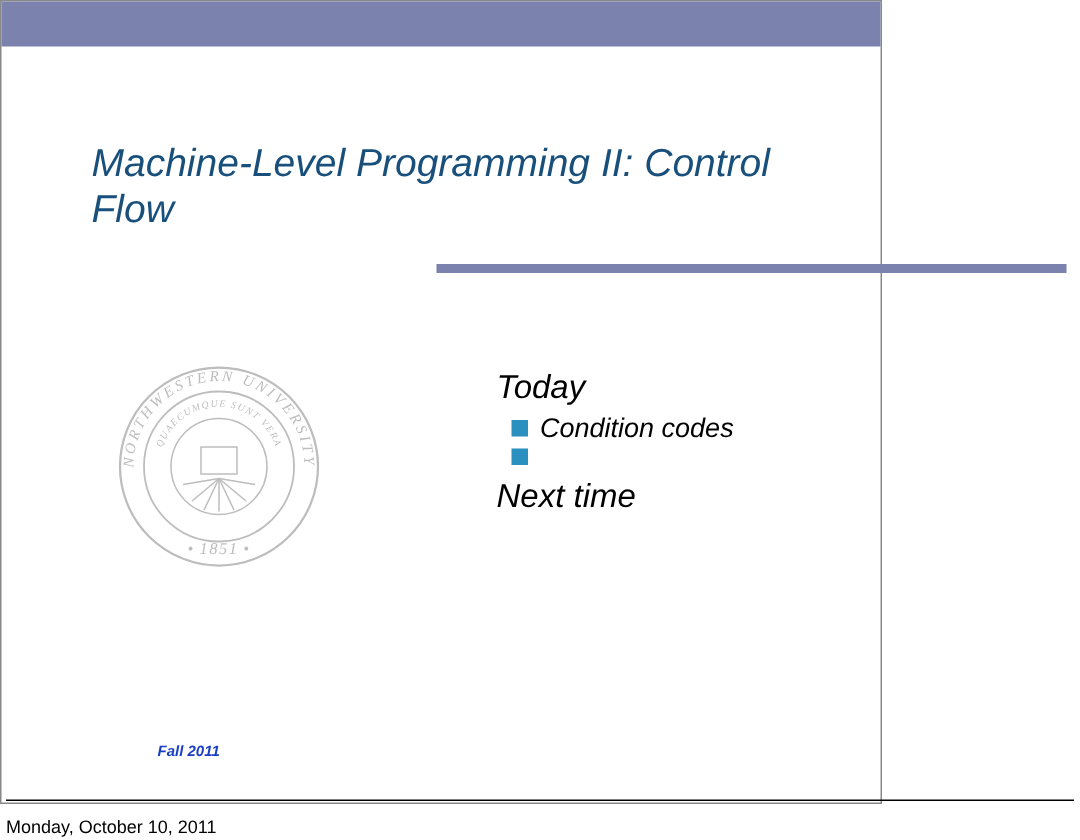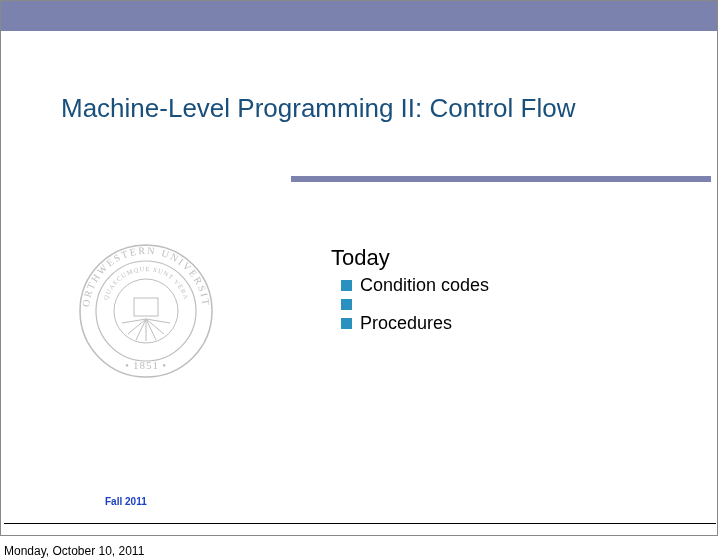--- a/index.html
+++ b/index.html
@@ -6,26 +6,27 @@
     margin: 0;
     padding: 0;
     width: 720px;
     height: 560px;
     font-family: Arial, Helvetica, sans-serif;
     background: #fff;
     overflow: hidden;
   }
   .slide {
     position: relative;
-    width: 718px;
+    width: 588px;
     height: 536px;
     border: 1px solid #888;
     margin: 0;
     box-sizing: border-box;
     background: #fff;
+    font-style: italic;
   }
   .top-bar {
     width: 100%;
     height: 30px;
     background: #7a82ad;
   }
   .title {
     position: absolute;
     top: 92px;
     left: 60px;
@@ -91,21 +92,21 @@
   }
   .footer {
     position: absolute;
     left: 4px;
     bottom: 2px;
     width: 712px;
     border-top: 1px solid #000;
     font-family: "Helvetica Neue", Helvetica, Arial, sans-serif;
     font-size: 12px;
     color: #000;
-    padding-top: 20px;
+    padding-top: 10px;
   }
   .sealtext {
     font-family: "Times New Roman", serif;
     font-size: 10px;
     fill: #bdbdbd;
     letter-spacing: 2px;
   }
 </style>
 </head>
 <body>
@@ -150,22 +151,19 @@
 
   <div class="content">
     <div class="heading">Today</div>
     <div class="bullet-line">
       <div class="bullet"></div>
       <span>Condition codes</span>
     </div>
     <div class="bullet-line">
       <div class="bullet"></div>
     </div>
-    <div class="bullet-line">
-      <div class="bullet"></div>
-      <span>Procedures</span>
-    </div>
+    <div class="heading" style="margin-top:8px;">Next time</div>
   </div>
 
   <div class="term">Fall 2011</div>
 </div>
 
 <div class="footer">Monday, October 10, 2011</div>
 
 </body></html>

